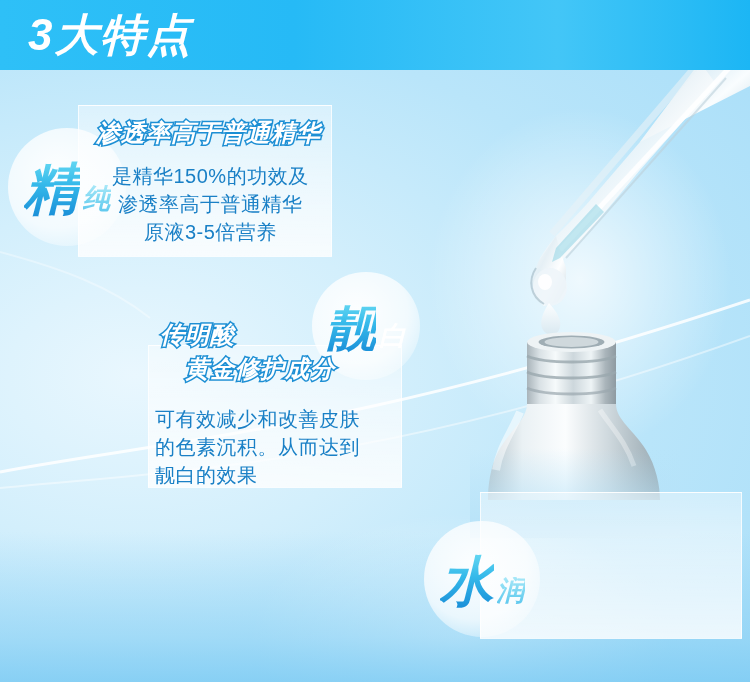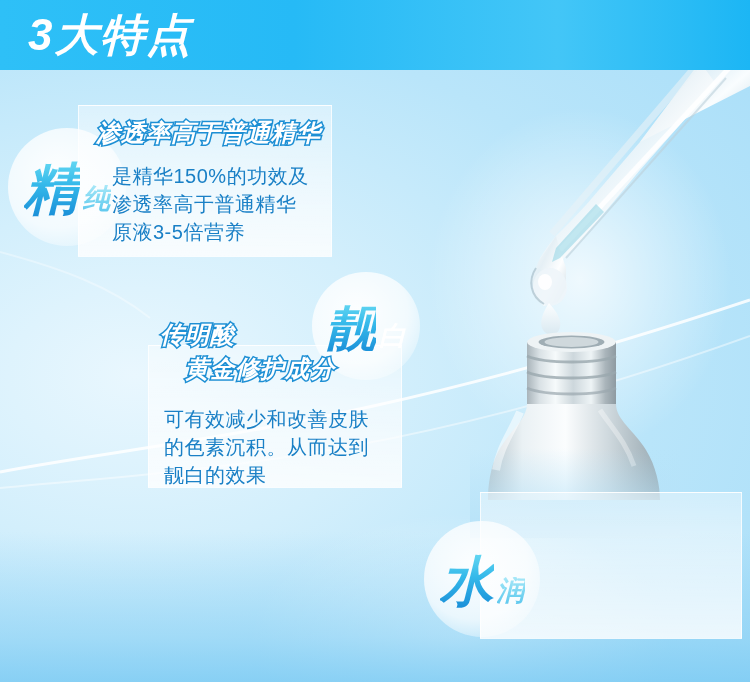--- a/index.html
+++ b/index.html
@@ -145,29 +145,29 @@
     letter-spacing: 0.5px;
     white-space: pre-line;
   }
 
   
   #panel-1 { left: 78px;  top: 105px; width: 254px; height: 152px; }
   #badge-1 { left: 8px;   top: 128px; width: 118px; height: 118px; }
   #badge-1 .badge-big   { font-size: 56px; }
   #badge-1 .badge-small { font-size: 28px; }
   #heading-1 { left: 96px; top: 118px; }
-  #body-1 { left: 112px; top: 162px; }
+  #body-1 { left: 112px; top: 162px; text-align: center; }
 
   
   #panel-2 { left: 148px; top: 345px; width: 254px; height: 143px; }
   #badge-2 { left: 312px; top: 272px; width: 108px; height: 108px; }
   #badge-2 .badge-big   { font-size: 50px; }
   #badge-2 .badge-small { font-size: 27px; }
   #heading-2 { left: 160px; top: 318px; line-height: 34px; white-space: pre-line; }
-  #body-2 { left: 164px; top: 405px; }
+  #body-2 { left: 155px; top: 405px; }
 
   
   #panel-3 { left: 480px; top: 492px; width: 262px; height: 147px; }
   #badge-3 { left: 424px; top: 521px; width: 116px; height: 116px; }
   #badge-3 .badge-big   { font-size: 54px; }
   #badge-3 .badge-small { font-size: 28px; }
   #heading-3 { left: 530px; top: 503px; }
   #body-3 { left: 533px; top: 548px; }
 </style>
 </head>

